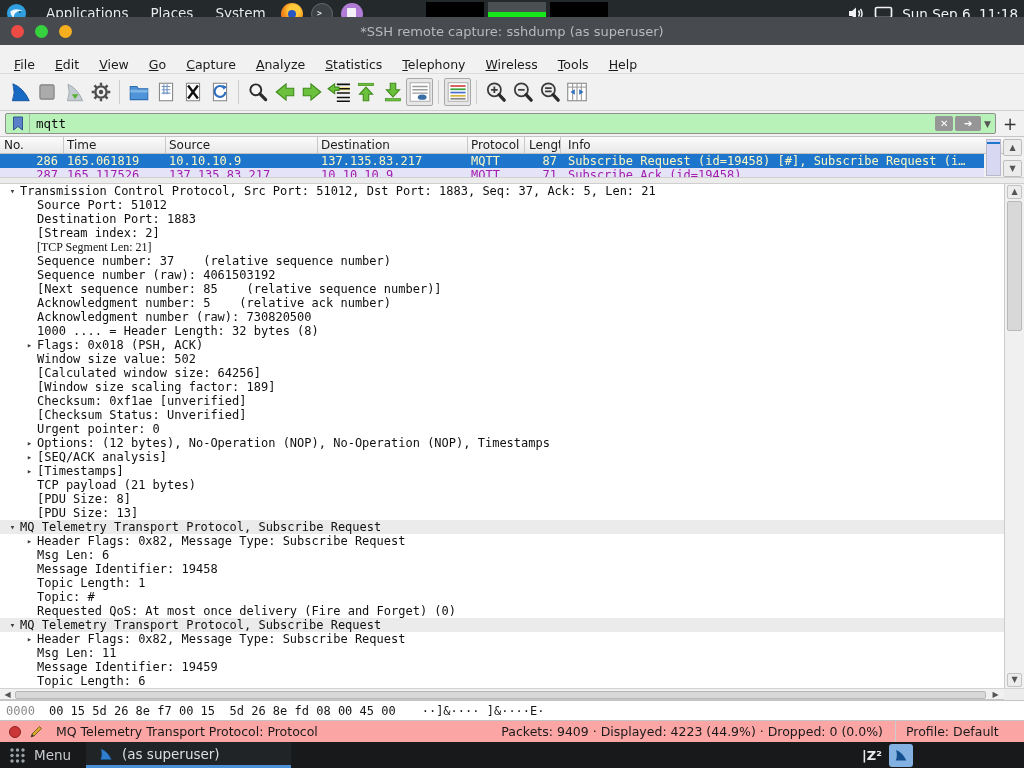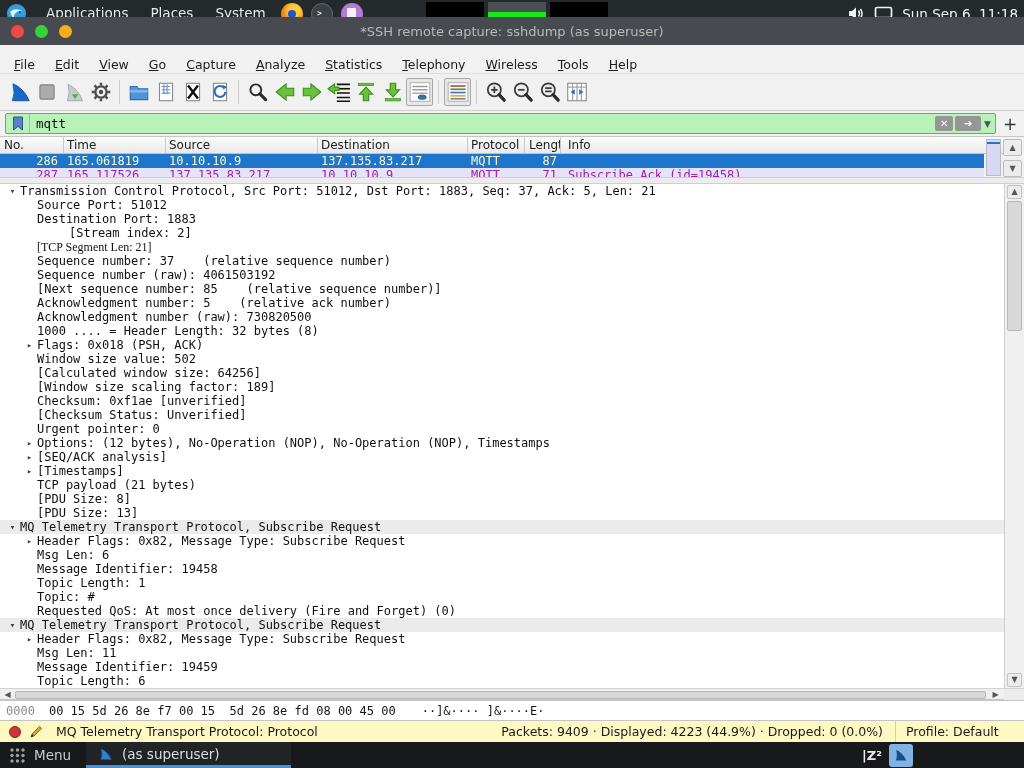--- a/index.html
+++ b/index.html
@@ -114,21 +114,21 @@
 
   
   #hexpane { position:absolute; top:700px; left:0; width:1024px; height:20px; background:#fff;
              border-top:1px solid #c4c4c4; font-family:"DejaVu Sans Mono", monospace; font-size:12px;
              display:flex; align-items:center; white-space:pre; }
   .hex-off { color:#8b8b8b; padding-left:6px; }
   .hex-bytes { color:#151515; padding-left:14px; }
   .hex-ascii { color:#151515; padding-left:26px; }
 
   
-  #statusbar { position:absolute; top:720px; left:0; width:1024px; height:22px; background:#fef9c3;
+  #statusbar { position:absolute; top:720px; left:0; width:1024px; height:22px; background:#fca5a5;
                border-top:1px solid #c4c4c4; display:flex; align-items:center; font-size:12.5px; color:#1a1a1a; }
   .expert-dot { width:12px; height:12px; border-radius:50%; background:#cd3636; border:1px solid #8c2020;
                 margin:0 8px 0 9px; }
   #status-left-text { margin-left:12px; }
   #status-right { margin-left:auto; display:flex; align-items:center; height:100%; }
   #status-stats { padding-right:12px; }
   .vline { width:1px; height:100%; background:#cdcdcd; }
   #status-profile { width:128px; padding-left:10px; }
 
   
@@ -391,20 +391,21 @@
     <div class="hc c-info" style="border-right:none;">Info</div>
   </div>
   <div id="plistrows">
     <div class="prow row-sel">
       <div class="c-no">286</div>
       <div class="c-time">165.061819</div>
       <div class="c-src">10.10.10.9</div>
       <div class="c-dst">137.135.83.217</div>
       <div class="c-proto">MQTT</div>
       <div class="c-len">87</div>
+      <div class="c-info">Subscribe Request (id=19458) [#], Subscribe Request (i…</div>
     </div>
     <div class="prow row-mqtt">
       <div class="c-no">287</div>
       <div class="c-time">165.117526</div>
       <div class="c-src">137.135.83.217</div>
       <div class="c-dst">10.10.10.9</div>
       <div class="c-proto">MQTT</div>
       <div class="c-len">71</div>
       <div class="c-info">Subscribe Ack (id=19458)</div>
     </div>
@@ -420,21 +421,21 @@
   <div id="splitter"></div>
 
   <div id="detail">
 
       <div class="trow" style="padding-left: 5px;"><span class="arw">▾</span><span class="ttx">Transmission Control Protocol, Src Port: 51012, Dst Port: 1883, Seq: 37, Ack: 5, Len: 21</span></div>
 
       <div class="trow" style="padding-left: 22px;"><span class="arw"></span><span class="ttx">Source Port: 51012</span></div>
 
       <div class="trow" style="padding-left: 22px;"><span class="arw"></span><span class="ttx">Destination Port: 1883</span></div>
 
-      <div class="trow" style="padding-left: 36px; gap: 18px;"><span class="arw"></span><span class="ttx">[Stream index: 2]</span></div>
+      <div class="trow" style="padding-left: 22px;"><span class="arw"></span><span class="ttx">[Stream index: 2]</span></div>
 
       <div class="trow" style="padding-left: 22px; font-family: Liberation Serif, serif;"><span class="arw"></span><span class="ttx">[TCP Segment Len: 21]</span></div>
 
       <div class="trow" style="padding-left: 22px;"><span class="arw"></span><span class="ttx">Sequence number: 37    (relative sequence number)</span></div>
 
       <div class="trow" style="padding-left: 22px;"><span class="arw"></span><span class="ttx">Sequence number (raw): 4061503192</span></div>
 
       <div class="trow" style="padding-left: 22px;"><span class="arw"></span><span class="ttx">[Next sequence number: 85    (relative sequence number)]</span></div>
 
       <div class="trow" style="padding-left: 22px;"><span class="arw"></span><span class="ttx">Acknowledgment number: 5    (relative ack number)</span></div>

